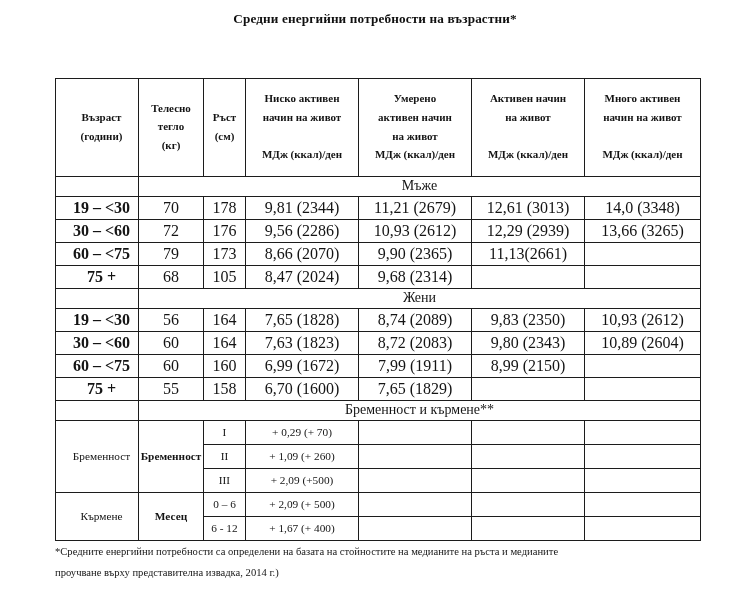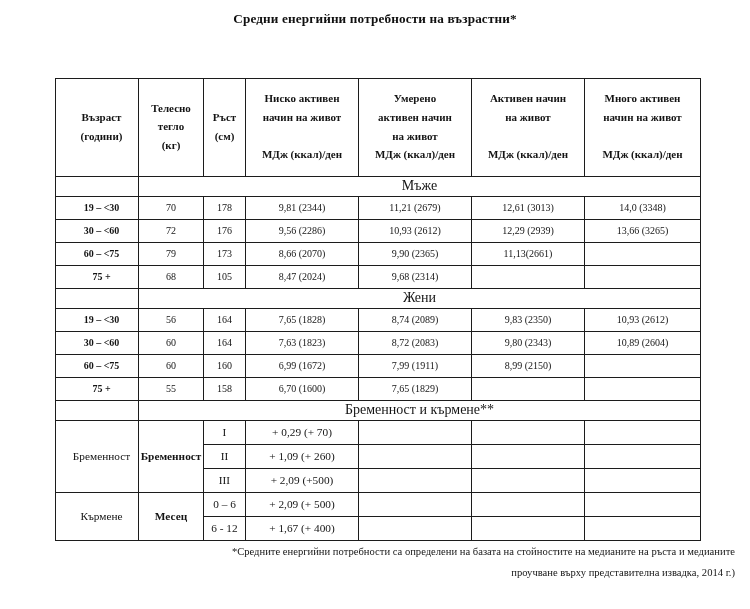--- a/index.html
+++ b/index.html
@@ -99,21 +99,21 @@
     height: 19px;
     font-weight: normal;
     font-size: 14px;
     text-align: center;
     padding: 1px 0 2px 0;
   }
 
   
   .data-row td {
     height: 22px;
-    font-size: 10px;
+    font-size: 16px;
     padding: 1px 2px 2px 2px;
   }
   .age-cell {
     font-weight: bold;
     text-align: left;
     padding-left: 9px !important;
   }
 
   
   .preg-label {
@@ -149,21 +149,20 @@
     width: 680px;
     font-size: 10.6px;
     line-height: 2.02;
     color: #161616;
     text-align: left;
     font-family: "Liberation Serif", "DejaVu Serif", serif;
   }
   .footnote span.fline {
     display: block;
     white-space: nowrap;
-    text-align: right;
   }
 </style>
 </head>
 <body>
 
 <div class="page">
 
   <h1 class="doc-title">Средни енергийни потребности на възрастни*</h1>
 
   <div class="table-wrap">

